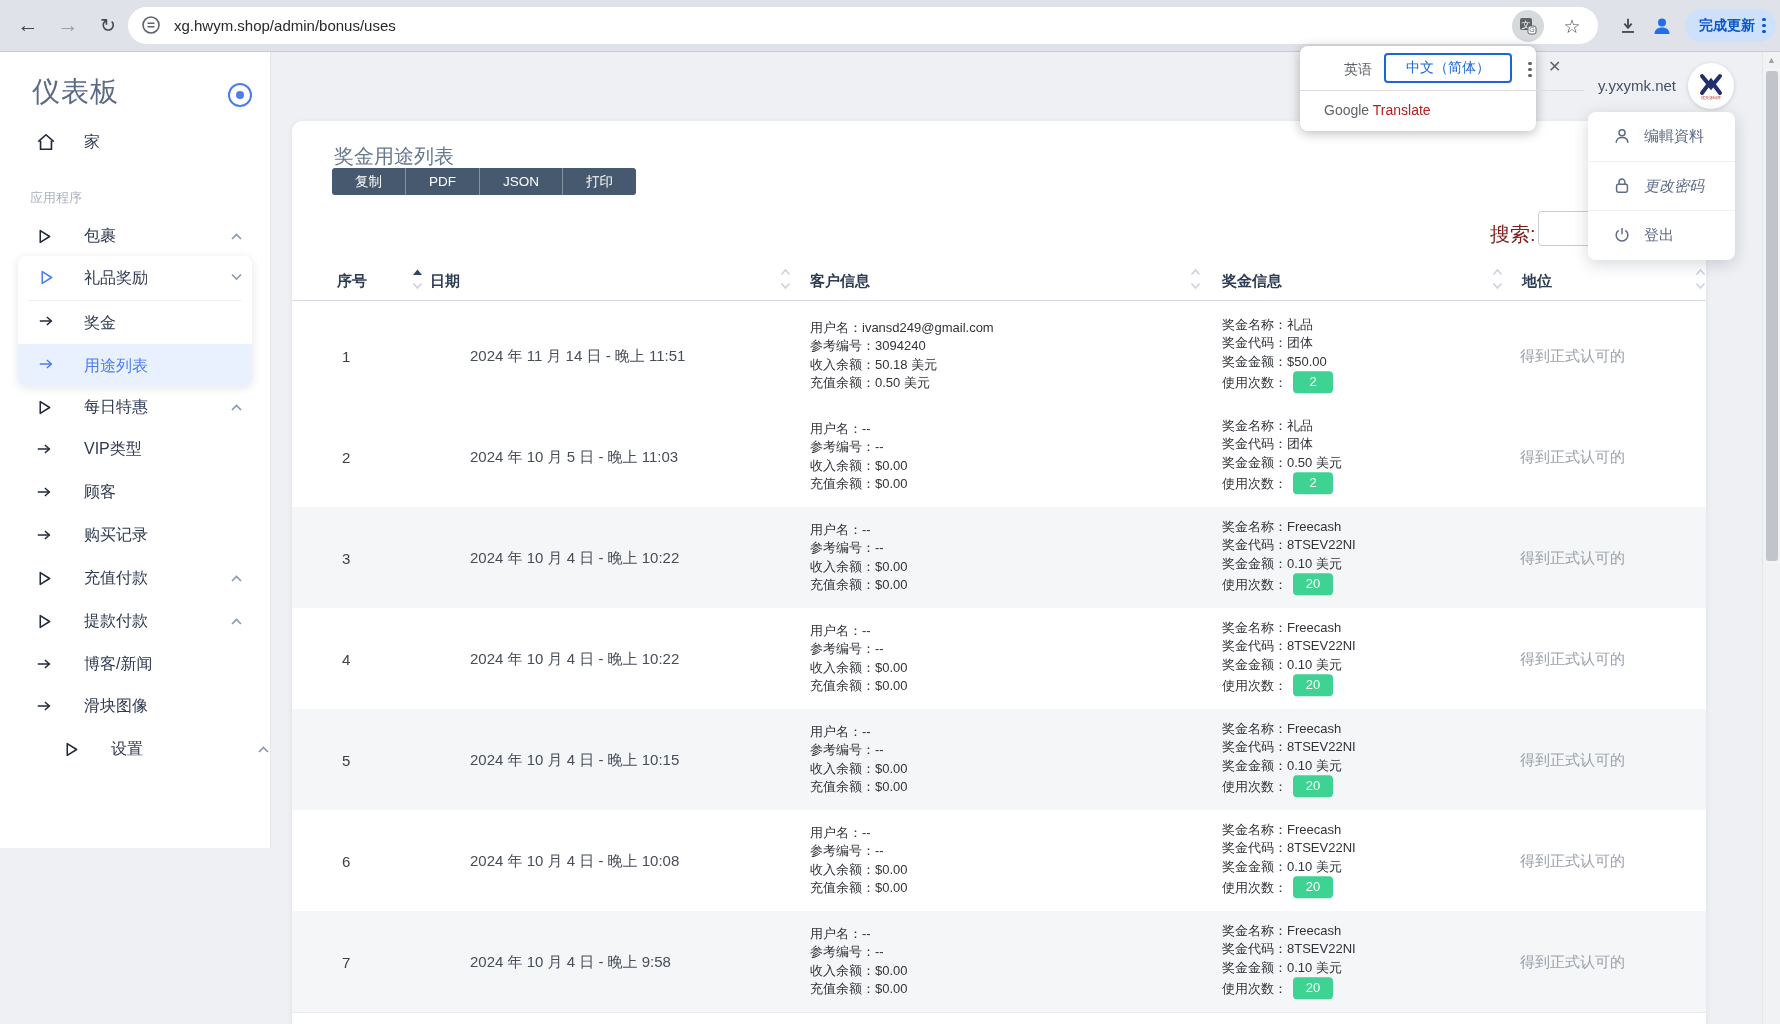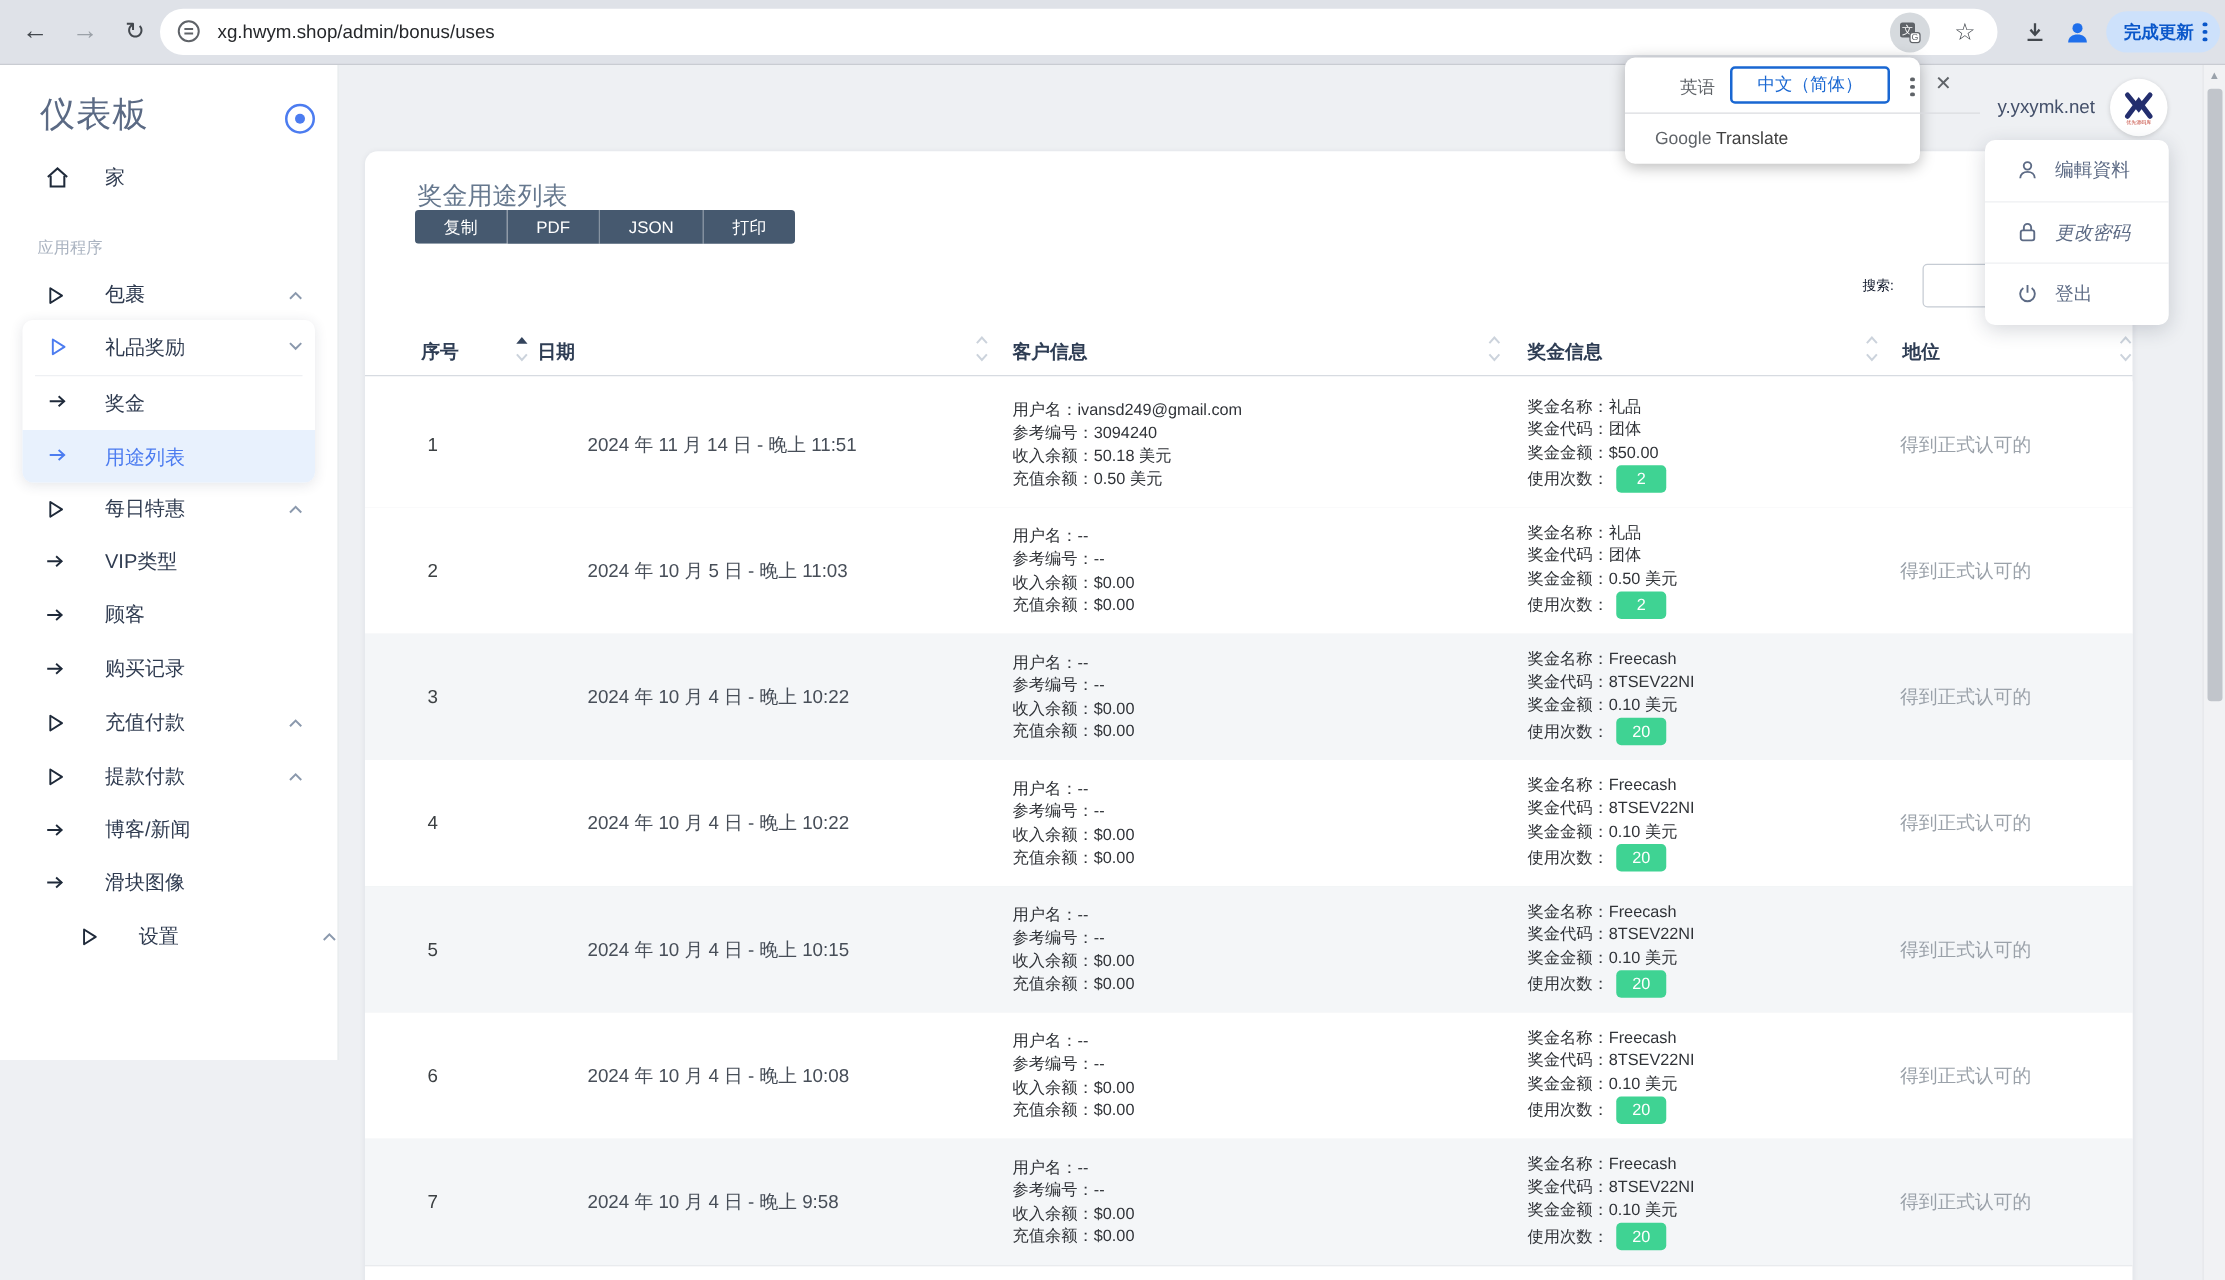--- a/index.html
+++ b/index.html
@@ -55,54 +55,54 @@
   .domain-text{position:absolute;left:1566px;top:26px;width:110px;text-align:right;font-size:15px;color:#44506a;}
   .avatar{position:absolute;left:1688px;top:12px;width:46px;height:46px;border-radius:50%;background:#fff;box-shadow:0 1px 4px rgba(0,0,0,.15);display:flex;align-items:center;justify-content:center;}
 
   
   .card{position:absolute;left:292px;top:70px;width:1414px;height:920px;background:#fff;border-radius:10px;box-shadow:0 1px 5px rgba(30,40,60,.08);}
   .card-title{position:absolute;left:42px;top:22px;font-size:20px;color:#66788e;}
   .btn-group{position:absolute;left:40px;top:47px;display:flex;}
   .exp-btn{height:27px;background:#46596f;color:#fff;font-size:13.5px;display:flex;align-items:center;justify-content:center;padding:0 23px;border-right:1px solid rgba(255,255,255,.35);cursor:pointer;}
   .exp-btn:first-child{border-radius:3px 0 0 3px;}
   .exp-btn:last-child{border-radius:0 3px 3px 0;border-right:none;}
-  .search-label{position:absolute;left:1198px;top:100px;font-size:11px;color:#0f172a;}
+  .search-label{position:absolute;left:1198px;top:100px;font-size:20px;color:#7f1d1d;}
   .search-input{position:absolute;left:1246px;top:90px;width:160px;height:35px;border:1px solid #c6ccd4;border-radius:4px;background:#fff;box-sizing:border-box;}
 
   
   .thead{position:absolute;left:0;top:144px;width:1414px;height:35px;border-bottom:1px solid #d7dbe1;}
   .th{position:absolute;top:7px;font-size:15px;font-weight:bold;color:#2e3d54;}
   .sorter{position:absolute;width:12px;}
   .sorter .s-up,.sorter .s-dn{position:absolute;left:0;}
   .s-up{top:3px;} .s-dn{top:17px;}
   .tbody{position:absolute;left:0;top:0;width:1414px;height:920px;}
   .trow{position:absolute;left:0;width:1414px;height:101px;border-bottom:1px solid #e9ebee;background:#fff;}
   .trow.stripe{background:#f4f6f8;}
   .cell{position:absolute;top:50%;transform:translateY(-50%);}
   .c-no{left:50px;font-size:15px;color:#3c4043;}
   .c-date{left:178px;font-size:15px;color:#474e58;}
   .c-cust{left:518px;width:300px;}
   .c-bonus{left:930px;width:280px;}
   .cl{font-size:13px;line-height:18.5px;color:#303338;}
-  .uses-line{display:flex;align-items:center;height:24px;}
+  .uses-line{display:flex;align-items:flex-start;height:24px;}
   .uses-line .cl{line-height:24px;}
   .badge{display:inline-block;min-width:40px;height:22px;line-height:22px;text-align:center;background:#3fd393;color:#fff;font-size:13px;border-radius:4px;margin-left:6px;}
   .c-status{left:1228px;font-size:15px;color:#9aa1a9;}
 
   
   .gt-pop{position:absolute;left:1300px;top:-5px;width:236px;height:85px;background:#fff;border-radius:8px;box-shadow:0 2px 12px rgba(0,0,0,.28);z-index:80;}
   .gt-tab-en{position:absolute;left:44px;top:15px;font-size:14px;color:#5f6368;}
   .gt-tab-zh{position:absolute;left:84px;top:7px;width:128px;height:30px;border:2px solid #1967d2;border-radius:4px;background:#fff;display:flex;align-items:center;justify-content:center;font-size:14px;color:#1967d2;box-sizing:border-box;}
   .gt-kebab{position:absolute;left:228px;top:13px;}
   .gt-kebab i{display:block;width:3.5px;height:3.5px;border-radius:50%;background:#5f6368;margin:2.5px 0;}
   .gt-close{position:absolute;left:248px;top:11px;font-size:16px;color:#5f6368;}
   .gt-div{position:absolute;left:0;top:44px;width:284px;height:1px;background:#dadce0;}
   .gt-brand{position:absolute;left:24px;top:56px;font-size:14px;}
   .gt-brand .b1{color:#5f6368;text-align:center;}
-  .gt-brand .b2{color:#404040;}
+  .gt-brand .b2{color:#b91c1c;}
 
   
   .user-menu{position:absolute;left:1588px;top:61px;width:147px;height:148px;background:#fff;border-radius:8px;box-shadow:0 4px 16px rgba(30,40,60,.18);z-index:70;}
   .um-item{position:absolute;left:0;width:147px;height:49px;}
   .um-item .ic{position:absolute;left:24px;top:14px;}
   .um-item .lb{position:absolute;left:56px;top:15px;font-size:15px;color:#5d6b85;}
   .um-div{position:absolute;left:0;width:147px;height:1px;background:#eef0f2;}
 
   svg{display:block;}
 </style>

